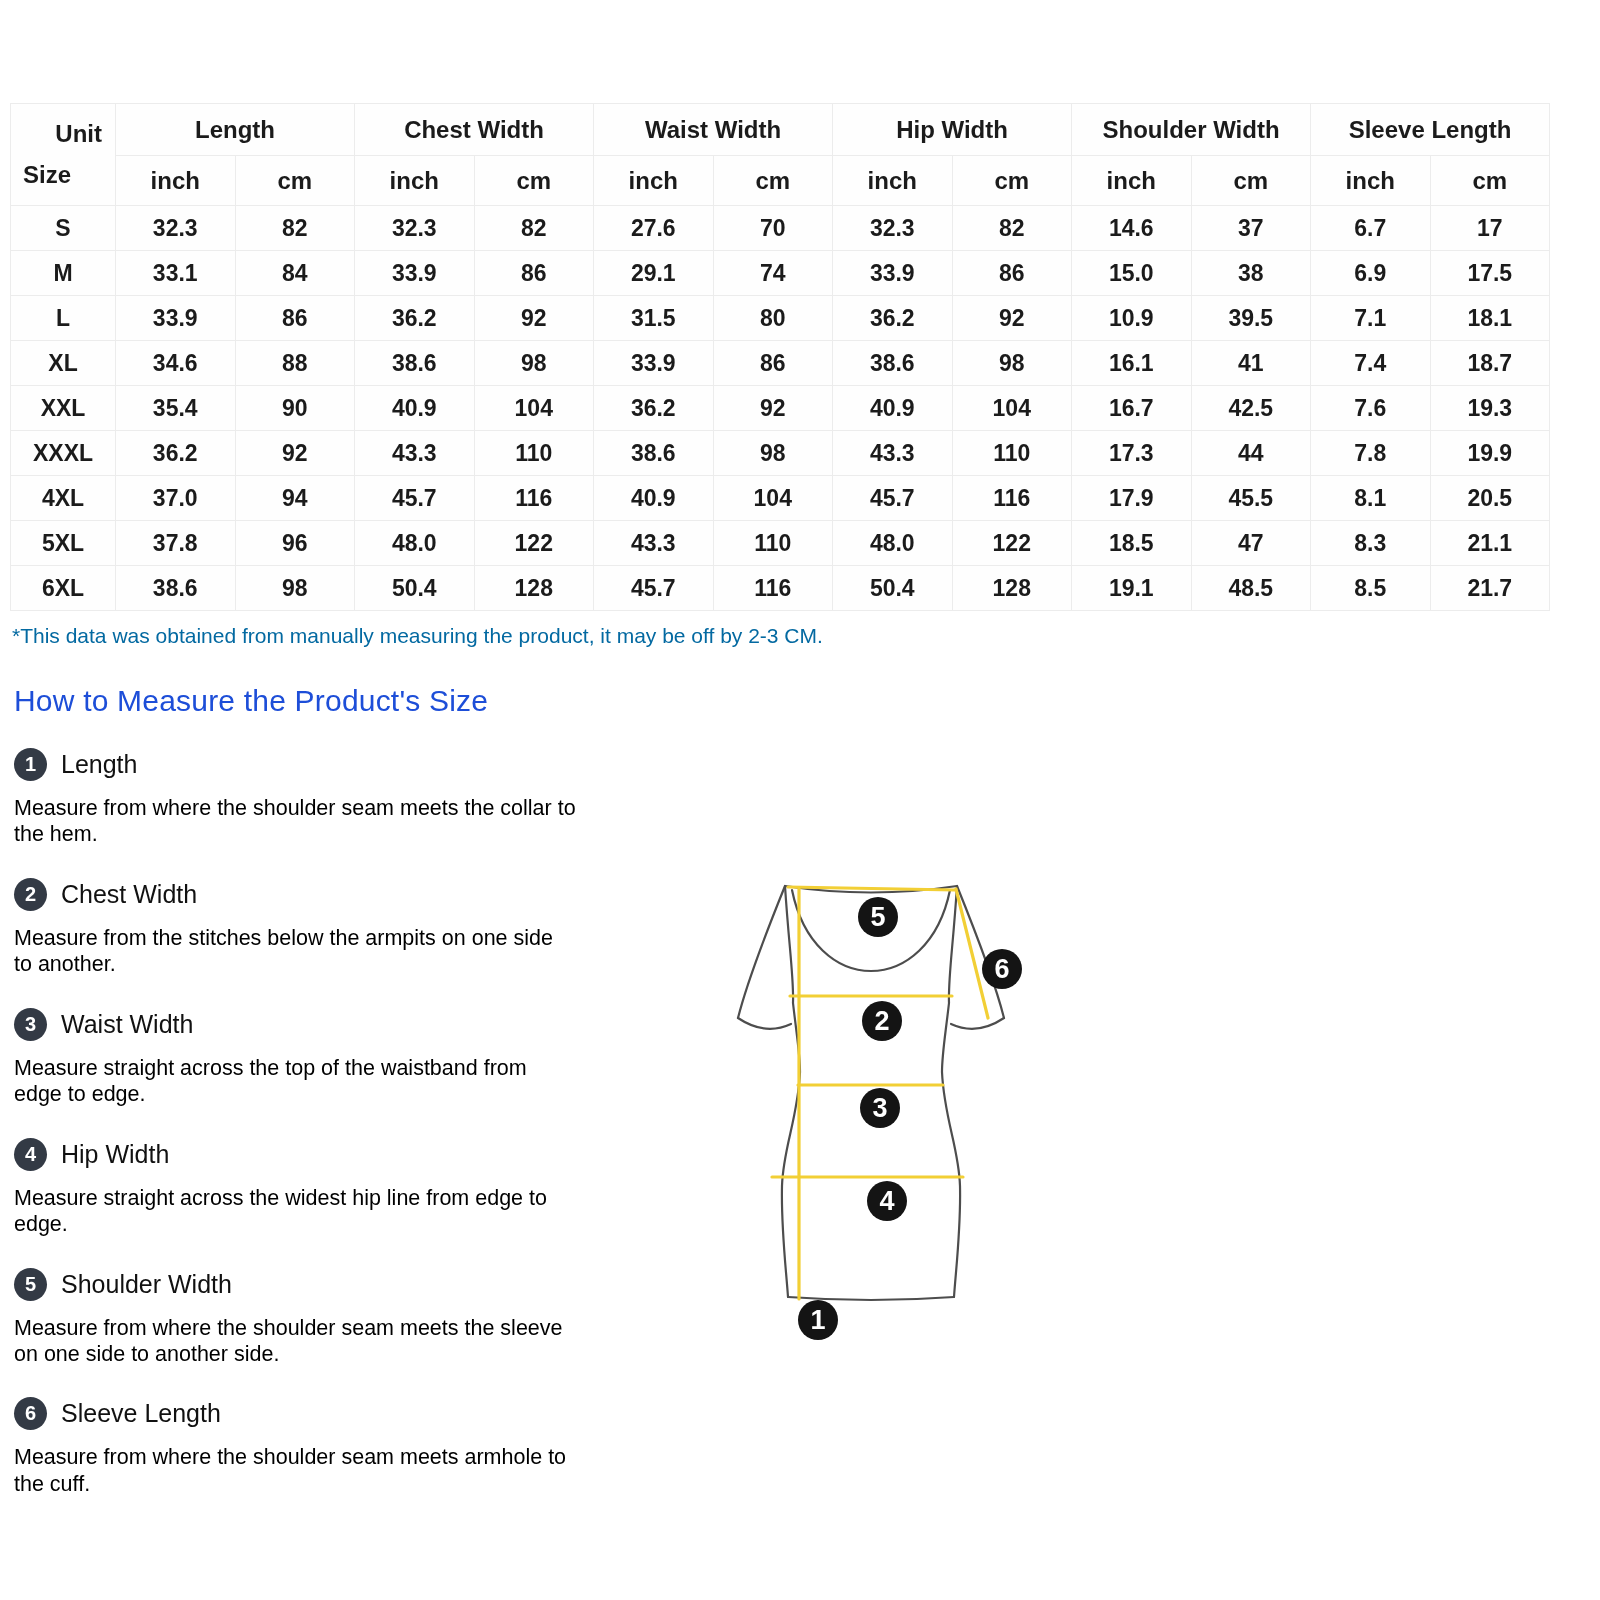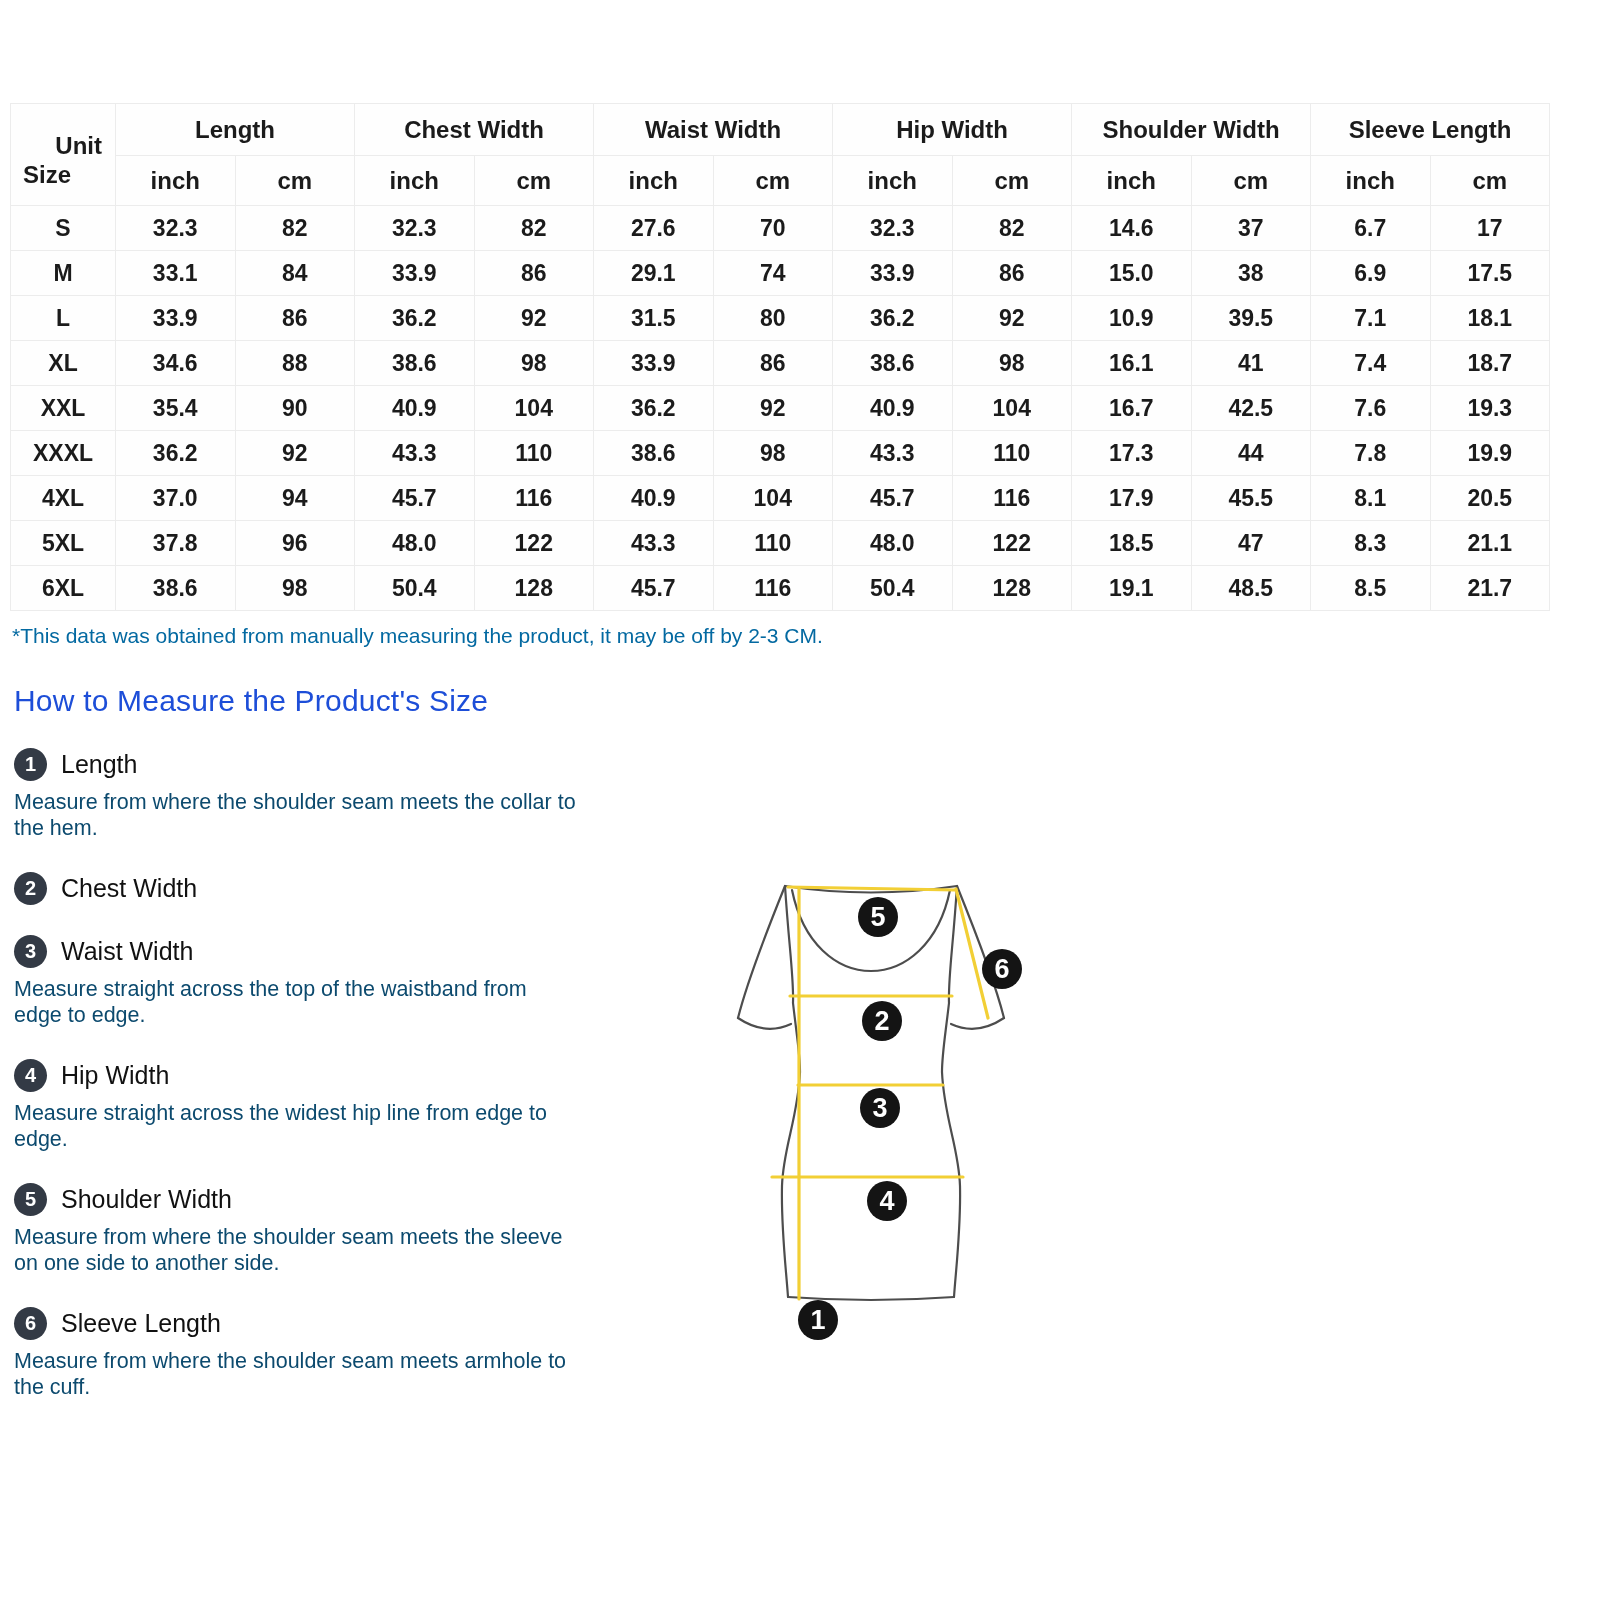--- a/index.html
+++ b/index.html
@@ -27,21 +27,21 @@
   table.size-chart thead tr:first-child th { height: 52px; font-size: 24px; }
   table.size-chart thead tr:last-child th { height: 50px; font-size: 24px; text-align: center; }
   table.size-chart tbody tr th, table.size-chart tbody tr td { height: 45px; }
 
   td.corner {
     position: relative;
     background-image: linear-gradient(to bottom right,
       transparent calc(50% - 1px), #e2e2e2 calc(50% - 1px),
       #e2e2e2 calc(50% + 1px), transparent calc(50% + 1px));
   }
-  td.corner .corner-unit { position: absolute; top: 28px; right: 13px; font-size: 24px; }
+  td.corner .corner-unit { position: absolute; top: 16px; right: 13px; font-size: 24px; }
   td.corner .corner-size { position: absolute; bottom: 16px; left: 12px; font-size: 24px; }
 
   .footnote {
     margin: 13px 0 0 12px;
     font-size: 21px;
     color: #0369a1;
     font-weight: normal;
   }
 
   
@@ -52,24 +52,24 @@
   .guide-item { margin-top: 30px; }
   .item-head { display: flex; align-items: center; gap: 14px; }
   .num-badge {
     width: 33px; height: 33px; border-radius: 50%;
     background: #333a45; color: #fff;
     display: flex; align-items: center; justify-content: center;
     font-size: 20px; font-weight: bold; flex: 0 0 auto;
   }
   .item-label { font-size: 25px; color: #111; }
   .guide-item p {
-    margin-top: 8px;
+    margin-top: 14px;
     font-size: 21.5px;
     line-height: 1.23;
-    color: #0c4a6e;
+    color: #000000;
     max-width: 562px;
   }
 
   
   .diagram { position: absolute; left: 696px; top: 172px; width: 320px; height: 492px; }
   .diagram svg { position: absolute; left: 0; top: 0; }
   .marker {
     position: absolute;
     width: 40px; height: 40px; border-radius: 50%;
     background: #141414; color: #fff;
@@ -265,20 +265,21 @@
             <span class="num-badge">1</span>
             <span class="item-label">Length</span>
           </div>
           <p>Measure from where the shoulder seam meets the collar to the hem.</p>
         </div>
         <div class="guide-item">
           <div class="item-head">
             <span class="num-badge">2</span>
             <span class="item-label">Chest Width</span>
           </div>
+          <p>Measure from the stitches below the armpits on one side to another.</p>
         </div>
         <div class="guide-item">
           <div class="item-head">
             <span class="num-badge">3</span>
             <span class="item-label">Waist Width</span>
           </div>
           <p>Measure straight across the top of the waistband from edge to edge.</p>
         </div>
         <div class="guide-item">
           <div class="item-head">

